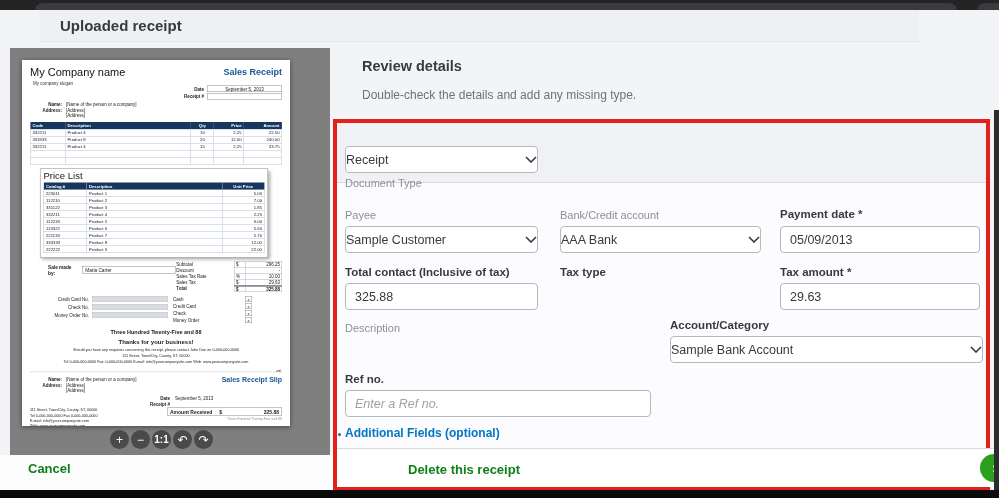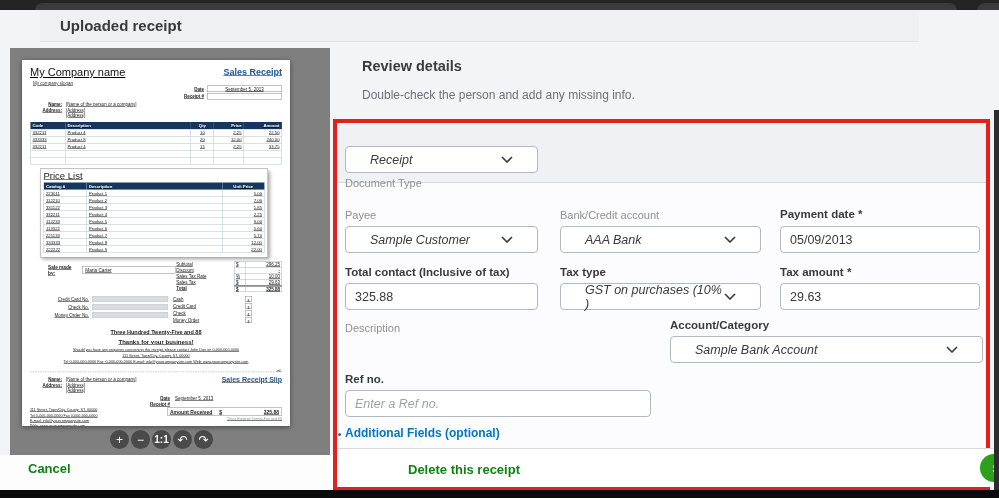--- a/index.html
+++ b/index.html
@@ -14,21 +14,21 @@
   .pill.b { left:977px; width:50px; }
 
   
   .hdr { position:absolute; left:0; top:10px; width:879px; height:32px; background:#eef0f3; border-bottom:1px solid #e2e4e8;margin-left:40px; }
   .hdr-title { position:absolute; left:20px; top:7px; font-size:15px; font-weight:600; color:#393a3d; }
   .hdr-close { position:absolute; left:970px; top:4px; font-size:18px; color:#6b6e73; cursor:pointer; line-height:22px; }
 
   
   .preview { position:absolute; left:10px; top:48px; width:320px; height:407px; background:#7f7f7f; }
   .page { position:absolute; left:12px; top:12px; width:268px; height:366px; background:#fff;
-          box-shadow:0 1px 5px rgba(0,0,0,.45); overflow:hidden;text-decoration:underline; }
+          box-shadow:0 1px 5px rgba(0,0,0,.45); overflow:hidden; }
   .r-inner { width:536px; height:736px; transform:scale(.5); transform-origin:0 0; padding:12px 16px; color:#1a1a1a; }
 
   .r-head { display:flex; justify-content:space-between; align-items:flex-start; }
   .r-co-name { font-size:22px; color:#111; }
   .r-co-slogan { font-size:9px; color:#333; margin:3px 0 0 6px; }
   .r-title { font-size:18px; font-weight:bold; color:#1c5697; margin-top:2px; }
 
   .r-meta { margin-top:0; display:flex; flex-direction:column; align-items:flex-end; gap:2px; }
   .r-meta-row { display:flex; align-items:center; gap:6px; }
   .r-meta-lbl { font-size:9px; font-weight:bold; }
@@ -111,21 +111,21 @@
   .rv-title { position:absolute; left:362px; top:58px; font-size:14.5px; font-weight:600; color:#393a3d; }
   .rv-sub   { position:absolute; left:362px; top:88px; font-size:12px; color:#6e7176; }
 
   .redbox { position:absolute; left:333px; top:119px; width:657px; height:372px; border:4px solid #e2211c; background:#fcfcfe; }
   .docsec { position:absolute; left:0; top:0; width:649px; height:60px; background:#f0f1f4; border-bottom:1px solid #d8dade; }
 
   .fld-lbl { position:absolute; font-size:11px; color:#8d9096; white-space:nowrap; }
   .fld-lbl.b { color:#393a3d; font-weight:bold; font-size:11.5px; }
   .sel, .inp { position:absolute; height:27px; background:#fff; border:1px solid #b4b8bf; border-radius:4px;
                font-size:12.5px; color:#393a3d; }
-  .sel { display:flex; align-items:center; padding:0 24px; cursor:pointer;font-style:italic; }
+  .sel { display:flex; align-items:center; padding:0 0; cursor:pointer; }
   .sel .chev { margin-left:auto; flex:none; display:flex; }
   .inp { padding:0 9px; font-family:inherit; width:200px; }
   .inp::placeholder { color:#9ea2a8; }
   .inp.it::placeholder { font-style:italic; }
 
   .add-dot { position:absolute; left:1px; top:310px; width:3px; height:3px; border-radius:50%; background:#33688f; }
   .add-link { position:absolute; left:8px; top:303px; font-size:12px; font-weight:bold; color:#0077c5; cursor:pointer; }
 
   .btm { position:absolute; left:0; top:325px; width:785px; height:39px; background:#fff; border-top:1px solid #d8dade; }
   .del { position:absolute; left:71px; top:13px; font-size:13px; font-weight:bold; color:#0f8016; cursor:pointer; }
@@ -423,21 +423,21 @@
       <div class="tbtn sm">1:1</div>
       <div class="tbtn">↶</div>
       <div class="tbtn">↷</div>
     </div>
 </div>
 
 <div class="bottomstrip"></div>
 <div class="cancel">Cancel</div>
 
 <div class="rv-title">Review details</div>
-<div class="rv-sub">Double-check the person and add any missing info.</div>
+<div class="rv-sub">Double-check the details and add any missing type.</div>
 
 <div class="redbox">
   <div class="docsec"></div>
 
   <div class="fld-lbl" style="left:8px; top:6px;margin-top:48px;">Document Type</div>
   <div class="sel" style="left:8px; top:23px; width:193px;">
     <span>Receipt</span>
     <span class="chev">
         <svg width="12" height="7" viewBox="0 0 12 7">
           <path d="M1 1l5 5 5-5" stroke="#393a3d" stroke-width="1.6" fill="none"></path>
@@ -465,28 +465,20 @@
       </span>
   </div>
 
   <div class="fld-lbl b" style="left:443px; top:85px;">Payment date *</div>
   <input class="inp" style="left: 443px; top: 103px;" value="05/09/2013">
 
   <div class="fld-lbl b" style="left:8px; top:143px;">Total contact (Inclusive of tax)</div>
   <input class="inp" style="left: 8px; top: 160px; width: 193px;" value="325.88">
 
   <div class="fld-lbl b" style="left:223px; top:143px;">Tax type</div>
-  <div class="sel" style="left:223px; top:160px; width:201px;">
-    <span>GST on purchases (10% )</span>
-    <span class="chev">
-        <svg width="12" height="7" viewBox="0 0 12 7">
-          <path d="M1 1l5 5 5-5" stroke="#393a3d" stroke-width="1.6" fill="none"></path>
-        </svg>
-      </span>
-  </div>
 
   <div class="fld-lbl b" style="left:443px; top:143px;">Tax amount *</div>
   <input class="inp" style="left: 443px; top: 160px;" value="29.63">
 
   <div class="fld-lbl" style="left:8px; top:199px;">Description</div>
 
   <div class="fld-lbl b" style="left:333px; top:196px;">Account/Category</div>
   <div class="sel" style="left:333px; top:213px; width:313px;">
     <span>Sample Bank Account</span>
     <span class="chev">

